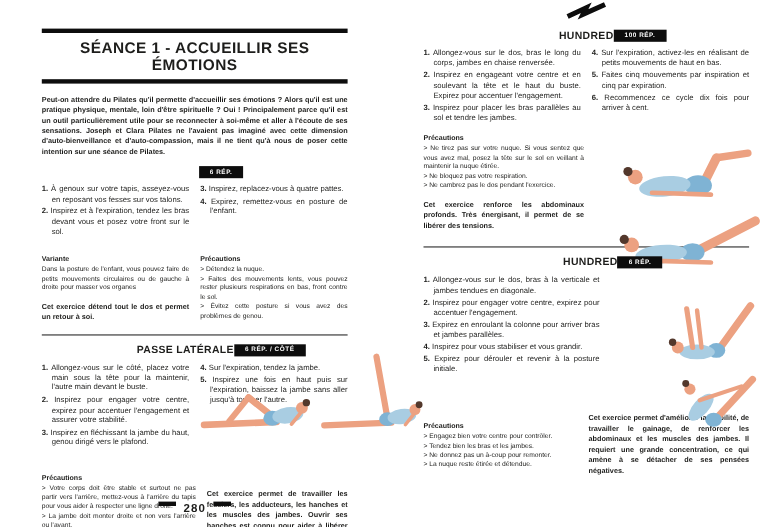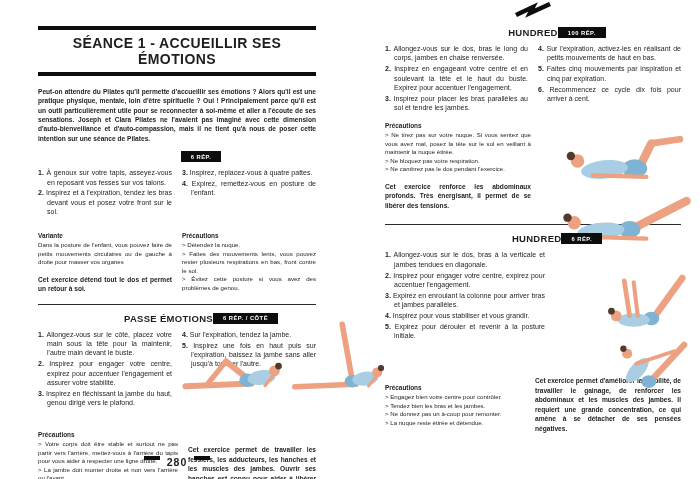--- a/index.html
+++ b/index.html
@@ -107,21 +107,21 @@
         <div class="small">&gt; Faites des mouvements lents, vous pouvez rester plusieurs respirations en bas, front contre le sol.</div>
         <div class="small">&gt; Évitez cette posture si vous avez des problèmes de genou.</div>
       </div>
     </div>
   </div>
 
   <div class="divider"></div>
 
   <div class="ex">
     <div class="ex-head">
-      <div class="ex-title">PASSE ÉMOTIONS</div>
+      <div class="ex-title">PASSE LATÉRALE</div>
       <div class="badge">6 RÉP. / CÔTÉ</div>
     </div>
     <div class="cols">
       <div class="col">
         <ol class="steps">
           <li><span class="stepnum">1.</span> <span>Allongez-vous sur le côté, placez votre main sous la tête pour la maintenir, l'autre main devant le buste.</span></li>
           <li><span class="stepnum">2.</span> <span>Inspirez pour engager votre centre, expirez pour accentuer l'engagement et assurer votre stabilité.</span></li>
           <li><span class="stepnum">3.</span> <span>Inspirez en fléchissant la jambe du haut, genou dirigé vers le plafond.</span></li>
         </ol>
       </div>

